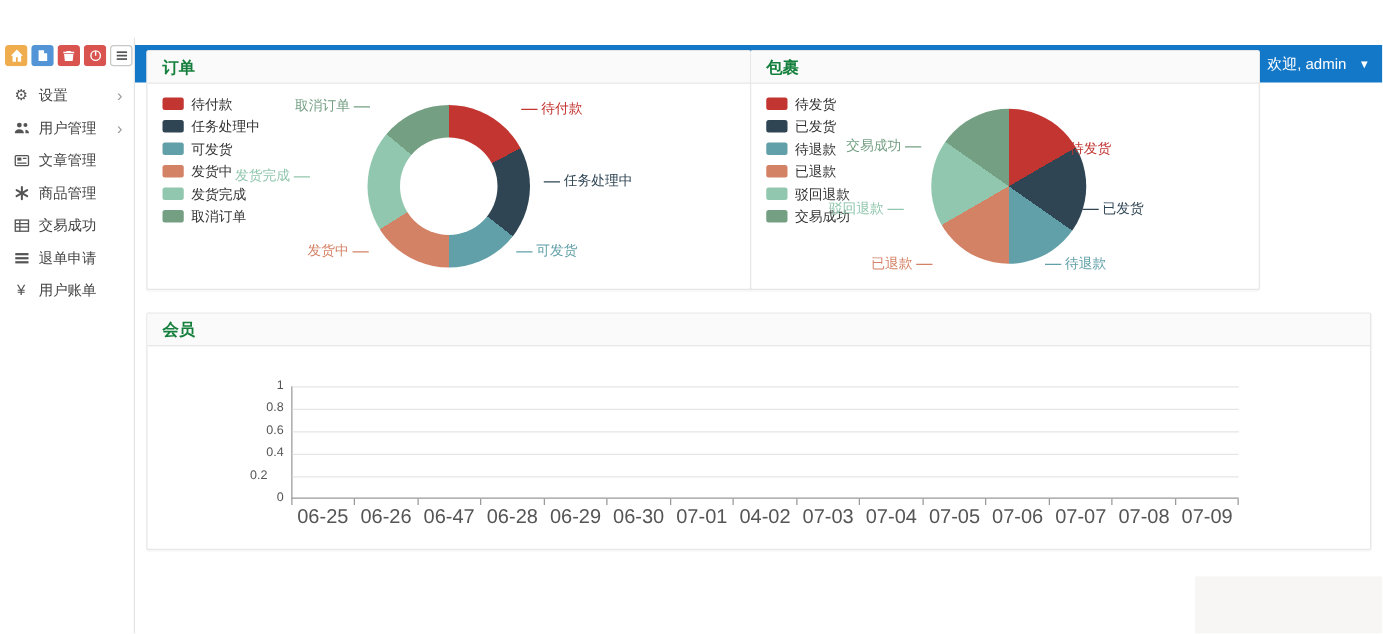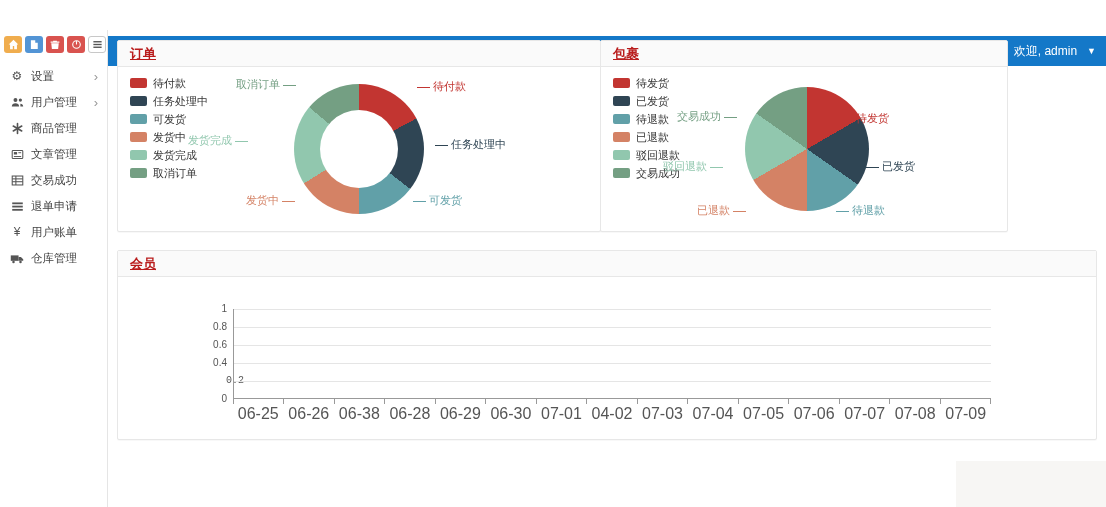--- a/index.html
+++ b/index.html
@@ -31,21 +31,21 @@
   .tbtn.b3 { background:#d9534f; }
   .tbtn.b4 { background:#fff; border-color:#c8c8c8; }
   .menu { margin-top:4px; }
   .mitem { position:relative; height:26px; display:flex; align-items:center; padding-left:9px; cursor:pointer; color:#444; }
   .micon { width:16px; display:flex; justify-content:center; color:#555; font-size:12px; }
   .mlabel { margin-left:6px; font-size:11.5px; }
   .mchev { position:absolute; right:9px; color:#999; font-size:13px; }
 
   
   .panel { position:absolute; background:#fff; border:1px solid #e7e7e7; border-radius:2px; box-shadow:0 1px 1px rgba(0,0,0,.03); }
-  .phead { height:26px; line-height:25px; padding-left:12px; background:#fafafa; border-bottom:1px solid #e7e7e7; font-size:13px; font-weight:bold; color:#b91c1c;text-decoration:underline; }
+  .phead { height:26px; line-height:25px; padding-left:12px; background:#fafafa; border-bottom:1px solid #e7e7e7; font-size:13px; font-weight:bold; color:#15803d; }
   .pbody { position:relative; width:100%; height:calc(100% - 26px); }
   .panel-orders { left:117px; top:40px; width:484px; height:192px; }
   .panel-packages { left:600px; top:40px; width:408px; height:192px; }
   .panel-members { left:117px; top:250px; width:980px; height:190px; }
 
   
   .legend { position:absolute; left:12px; top:8px; }
   .litem { display:flex; align-items:center; height:16px; margin-bottom:2px; cursor:pointer; }
   .lswatch { width:17px; height:10px; border-radius:2px; margin-right:6px; }
   .ltext { font-size:11px; color:#333; }
@@ -155,41 +155,41 @@
               <path d="M1 13c0-2.6 2-4 4.5-4s4.5 1.4 4.5 4z"></path>
               <circle cx="11.5" cy="5" r="2"></circle>
               <path d="M11.5 9.5c2.1 0 3.5 1.3 3.5 3.5h-3.5z"></path>
             </svg>
         </span>
         <span class="mlabel">用户管理</span>
         <span class="mchev">›</span>
       </div>
       <div class="mitem">
         <span class="micon">
-          <svg width="13" height="13" viewBox="0 0 16 16" stroke="#555" stroke-width="2" stroke-linecap="round">
-              <line x1="8" y1="2" x2="8" y2="14"></line>
-              <line x1="2.8" y1="5" x2="13.2" y2="11"></line>
-              <line x1="2.8" y1="11" x2="13.2" y2="5"></line>
-            </svg>
-        </span>
-        <span class="mlabel">商品管理</span>
-      </div>
-      <div class="mitem">
-        <span class="micon">
           <svg width="13" height="13" viewBox="0 0 16 16">
               <rect x="1.5" y="3" width="13" height="10" rx="1" fill="none" stroke="#555" stroke-width="1.3"></rect>
               <rect x="3.5" y="5" width="4" height="3" fill="#555"></rect>
               <line x1="9" y1="5.8" x2="12.5" y2="5.8" stroke="#555" stroke-width="1.2"></line>
               <line x1="3.5" y1="10.5" x2="12.5" y2="10.5" stroke="#555" stroke-width="1.2"></line>
             </svg>
         </span>
         <span class="mlabel">文章管理</span>
       </div>
       <div class="mitem">
         <span class="micon">
+          <svg width="13" height="13" viewBox="0 0 16 16" stroke="#555" stroke-width="2" stroke-linecap="round">
+              <line x1="8" y1="2" x2="8" y2="14"></line>
+              <line x1="2.8" y1="5" x2="13.2" y2="11"></line>
+              <line x1="2.8" y1="11" x2="13.2" y2="5"></line>
+            </svg>
+        </span>
+        <span class="mlabel">商品管理</span>
+      </div>
+      <div class="mitem">
+        <span class="micon">
           <svg width="13" height="13" viewBox="0 0 16 16">
               <rect x="1.5" y="2.5" width="13" height="11" fill="none" stroke="#555" stroke-width="1.3"></rect>
               <line x1="1.5" y1="6" x2="14.5" y2="6" stroke="#555" stroke-width="1.3"></line>
               <line x1="1.5" y1="9.5" x2="14.5" y2="9.5" stroke="#555" stroke-width="1.3"></line>
               <line x1="6" y1="2.5" x2="6" y2="13.5" stroke="#555" stroke-width="1.3"></line>
             </svg>
         </span>
         <span class="mlabel">交易成功</span>
       </div>
       <div class="mitem">
@@ -198,31 +198,20 @@
               <rect x="1.5" y="3" width="13" height="2.2"></rect>
               <rect x="1.5" y="7" width="13" height="2.2"></rect>
               <rect x="1.5" y="11" width="13" height="2.2"></rect>
             </svg>
         </span>
         <span class="mlabel">退单申请</span>
       </div>
       <div class="mitem">
         <span class="micon">¥</span>
         <span class="mlabel">用户账单</span>
-      </div>
-      <div class="mitem">
-        <span class="micon">
-          <svg width="14" height="13" viewBox="0 0 18 16" fill="#555">
-              <rect x="1" y="4" width="10" height="7"></rect>
-              <path d="M11 6h3l3 3v2h-6z"></path>
-              <circle cx="4.5" cy="12.5" r="1.6"></circle>
-              <circle cx="13.5" cy="12.5" r="1.6"></circle>
-            </svg>
-        </span>
-        <span class="mlabel">仓库管理</span>
       </div>
     </div>
   </div>
 
   <div class="panel panel-orders">
     <div class="phead">订单</div>
     <div class="pbody">
       <div class="legend">
         <div class="litem">
             <span class="lswatch sc0"></span>
@@ -303,21 +292,21 @@
   </div>
 
   <div class="panel panel-members">
     <div class="phead">会员</div>
     <div class="pbody">
 
       <span class="ylab" style="left:81px; top:26px;">1</span>
       <span class="ylab" style="left:81px; top:44px;">0.8</span>
       <span class="ylab" style="left:81px; top:62px;">0.6</span>
       <span class="ylab" style="left:81px; top:80px;">0.4</span>
-      <span class="ylab" style="left:98px; top:98px;font-family:Liberation Mono, monospace;">0.2</span>
+      <span class="ylab" style="left:68px; top:98px;">0.2</span>
       <span class="ylab" style="left:81px; top:116px;">0</span>
 
       <div class="plot">
         <div class="gline" style="top:0;"></div>
         <div class="gline" style="top:18px;"></div>
         <div class="gline" style="top:36px;"></div>
         <div class="gline" style="top:54px;"></div>
         <div class="gline" style="top:72px;"></div>
       </div>
 
@@ -335,21 +324,21 @@
           <div></div>
           <div></div>
           <div></div>
           <div></div>
           <div></div>
       </div>
 
       <div class="xrow">
         <span class="xcell">06-25</span>
         <span class="xcell">06-26</span>
-        <span class="xcell">06-38</span>
+        <span class="xcell">06-47</span>
         <span class="xcell">06-28</span>
         <span class="xcell">06-29</span>
         <span class="xcell">06-30</span>
         <span class="xcell">07-01</span>
         <span class="xcell">04-02</span>
         <span class="xcell">07-03</span>
         <span class="xcell">07-04</span>
         <span class="xcell">07-05</span>
         <span class="xcell">07-06</span>
         <span class="xcell">07-07</span>

